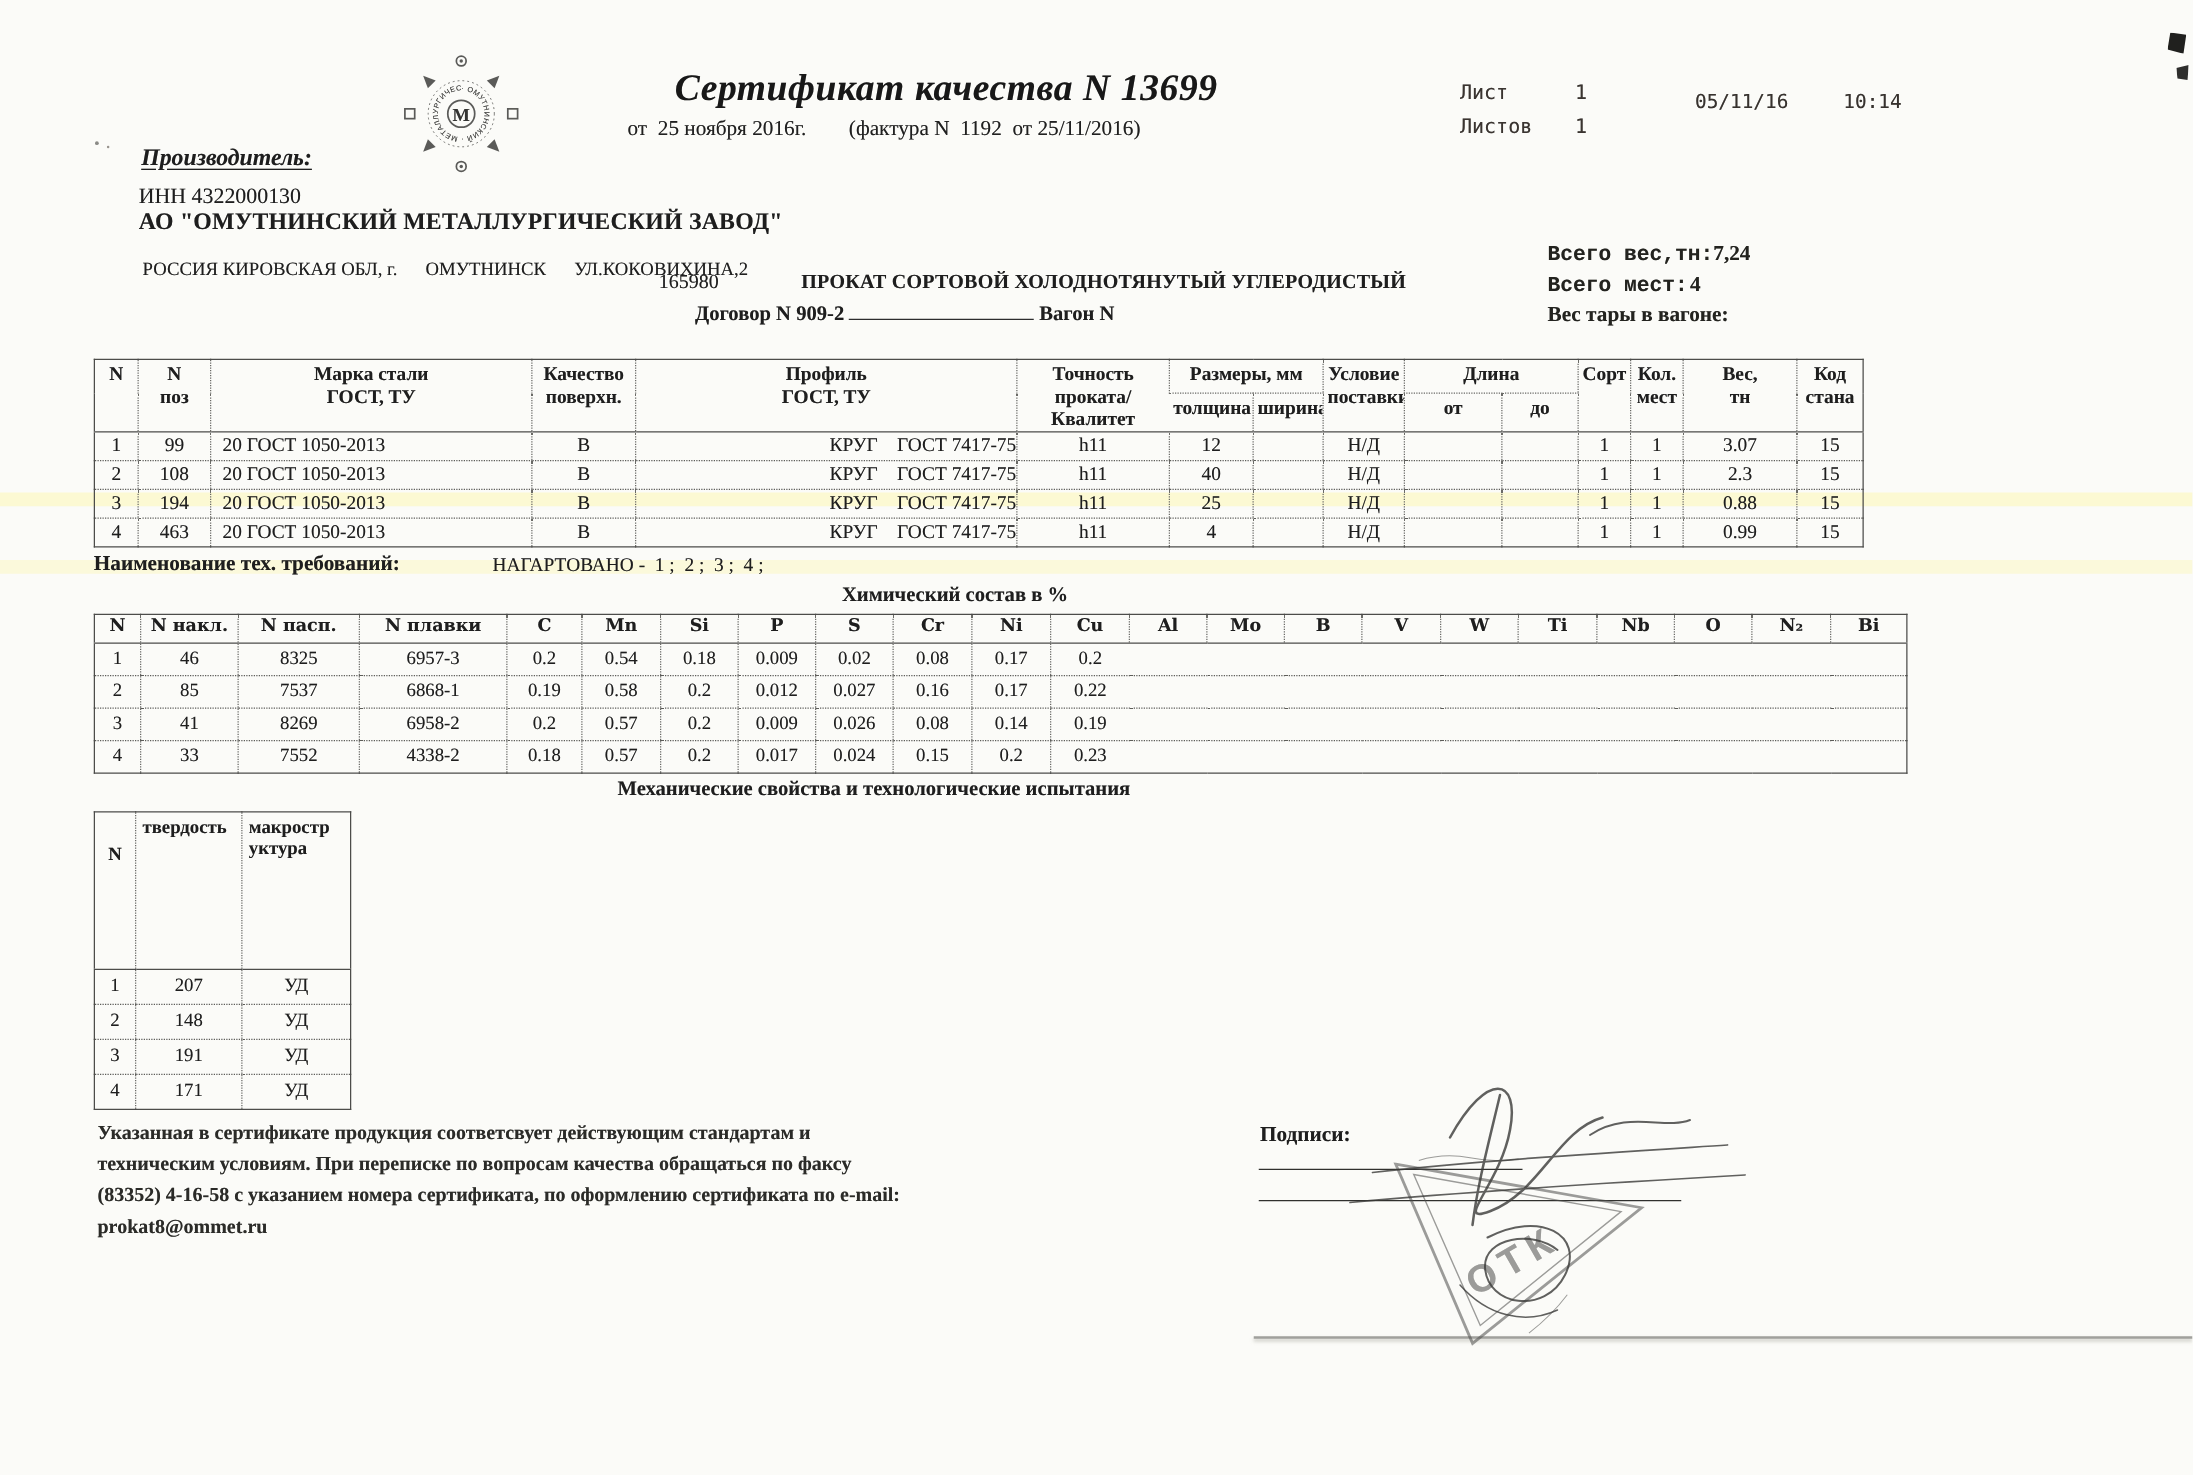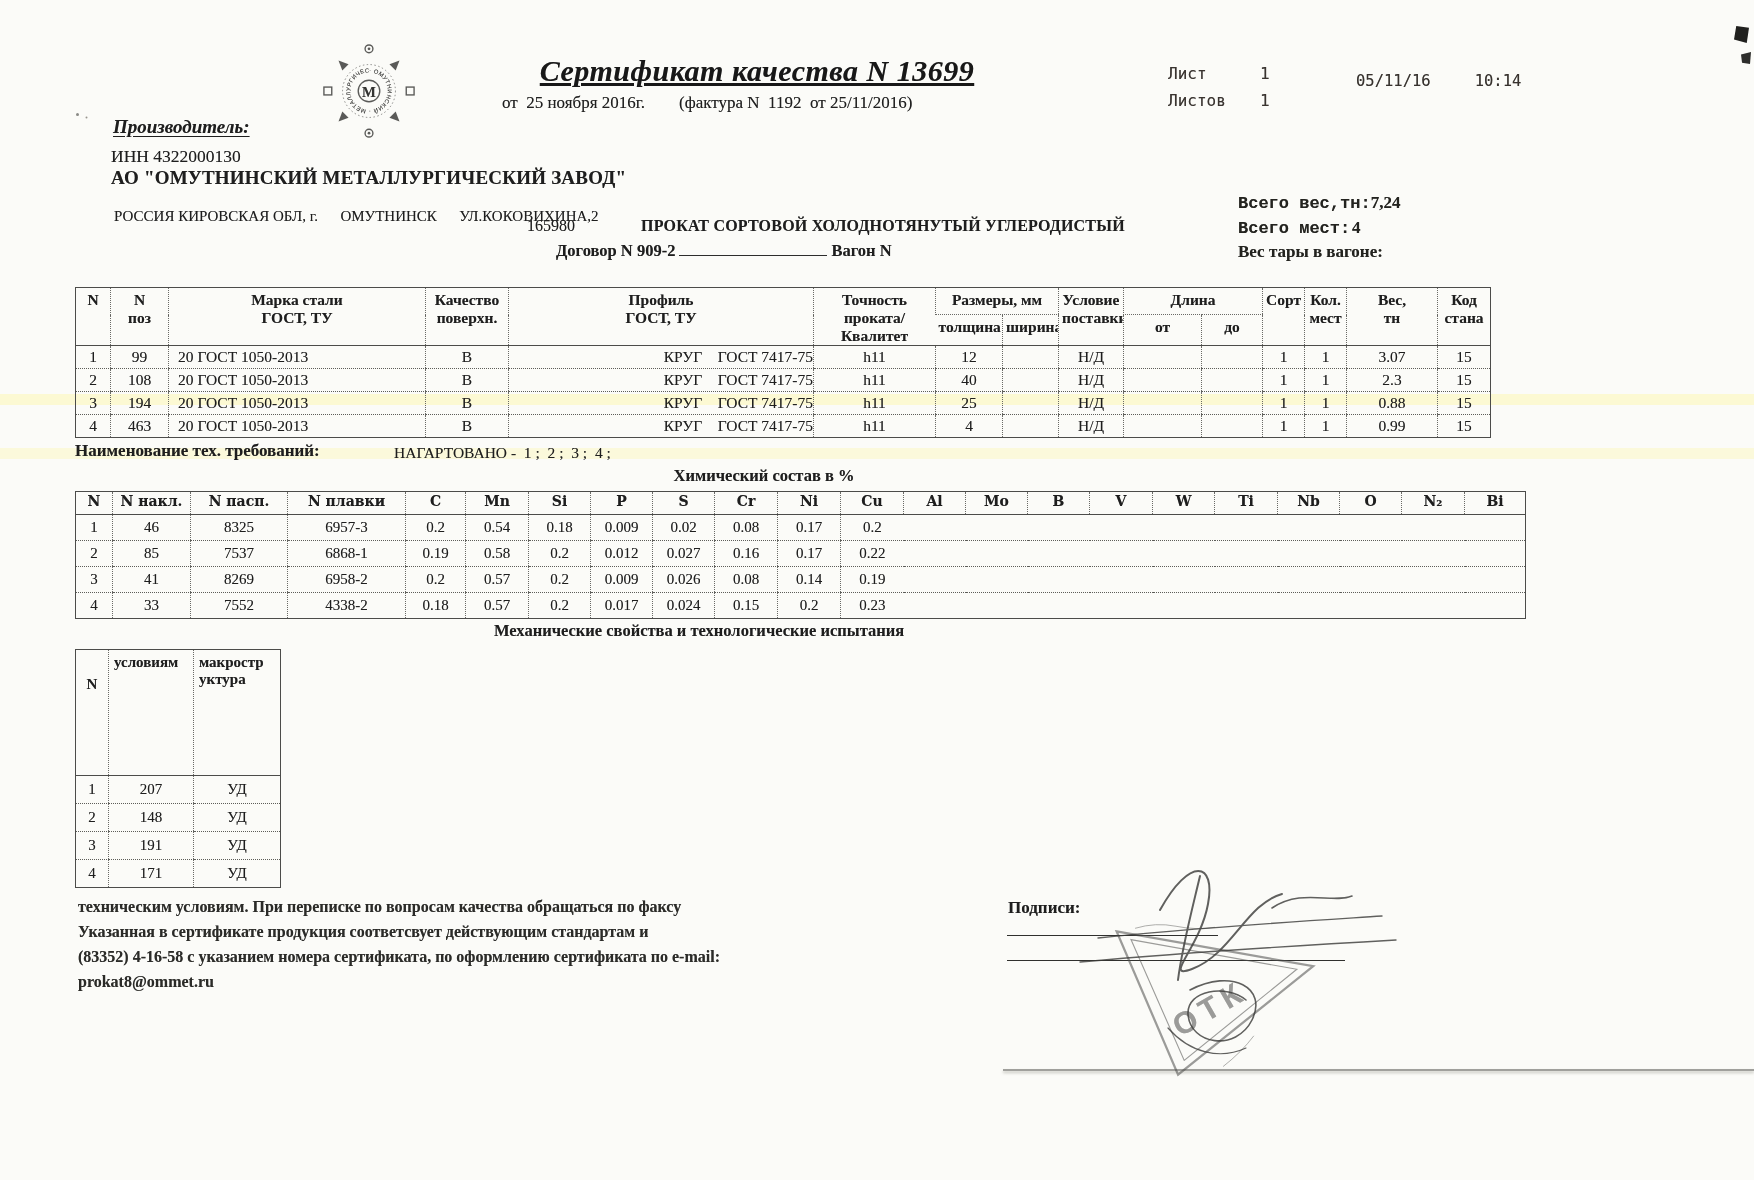--- a/index.html
+++ b/index.html
@@ -16,21 +16,21 @@
   .yellow-band-1{left:0;top:394px;width:1754px;height:11px;background:rgba(252,246,160,.42);}
   .yellow-band-2{left:0;top:448px;width:1754px;height:11px;background:rgba(252,246,170,.38);}
   .corner-mark-1{left:1734px;top:26px;width:15px;height:17px;background:#20201e;clip-path:polygon(15% 0,100% 10%,85% 100%,0 80%);}
   .corner-mark-2{left:1741px;top:52px;width:10px;height:12px;background:#2e2e2c;clip-path:polygon(0 20%,100% 0,90% 100%,10% 90%);}
   .bottom-line{left:1003px;top:1069px;width:751px;height:2px;background:#a0a09c;box-shadow:0 2px 3px rgba(160,160,150,.6);}
   .stray-dots{left:76px;top:113px;width:3px;height:3px;border-radius:50%;background:#8a8a86;box-shadow:9px 3px 0 -0.5px #98948e;}
 
   
   .logo{left:320px;top:42px;width:98px;height:98px;}
   .doc-title{left:492px;top:54px;width:530px;text-align:center;
-    font-family:"Liberation Serif",serif;font-style:italic;font-weight:700;font-size:30px;letter-spacing:.5px;color:#181818;text-decoration:underline;}
+    font-family:"Liberation Serif",serif;font-style:italic;font-weight:700;font-size:30px;letter-spacing:.5px;color:#181818;}
   .doc-subtitle{left:502px;top:93px;font-size:17px;white-space:pre;color:#202020;}
   .sheet-block{left:1168px;top:64px;font-family:"DejaVu Sans Mono",monospace;font-size:16px;color:#3a3430;}
   .sheet-row{height:27px;}
   .sheet-row .lbl{display:inline-block;width:92px;}
   .timestamp{left:1356px;top:72px;font-family:"DejaVu Sans Mono",monospace;font-size:15.5px;color:#37322e;}
   .timestamp .time{margin-left:44px;}
   .producer{left:113px;top:116px;font-style:italic;font-weight:700;font-size:19px;text-decoration:underline;text-underline-offset:3px;}
   .inn{left:111px;top:146px;font-size:17.5px;}
   .company{left:111px;top:167px;font-weight:700;font-size:19px;letter-spacing:.2px;}
   .address{left:114px;top:208px;font-size:15px;white-space:pre;}
@@ -437,21 +437,21 @@
   <div class="abs mech-title">Механические свойства и технологические испытания</div>
   <table class="tbl hardness">
     <colgroup>
         <col style="width:33px">
         <col style="width:85px">
         <col style="width:87px">
       </colgroup>
     <thead>
       <tr>
         <th>N</th>
-        <th>условиям</th>
+        <th>твердость</th>
         <th>макростр
 уктура</th>
       </tr>
     </thead>
     <tbody>
         <tr>
           <td>1</td>
           <td>207</td>
           <td>УД</td>
         </tr>
@@ -467,22 +467,22 @@
         </tr>
         <tr>
           <td>4</td>
           <td>171</td>
           <td>УД</td>
         </tr>
       </tbody>
   </table>
 
   <div class="abs footer-text">
+    <div>Указанная в сертификате продукция соответсвует действующим стандартам и</div>
     <div>техническим условиям.  При переписке по вопросам качества обращаться по факсу</div>
-    <div>Указанная в сертификате продукция соответсвует действующим стандартам и</div>
     <div>(83352) 4-16-58 с указанием номера сертификата,  по оформлению сертификата по e-mail:</div>
     <div>prokat8@ommet.ru</div>
   </div>
 
   <div class="abs sign-label">Подписи:</div>
   <div class="abs sign-line-1"></div>
   <div class="abs sign-line-2"></div>
 
   <svg class="abs stamp" viewBox="0 0 230 210">
     <g stroke="#4e4e4c" fill="none">

